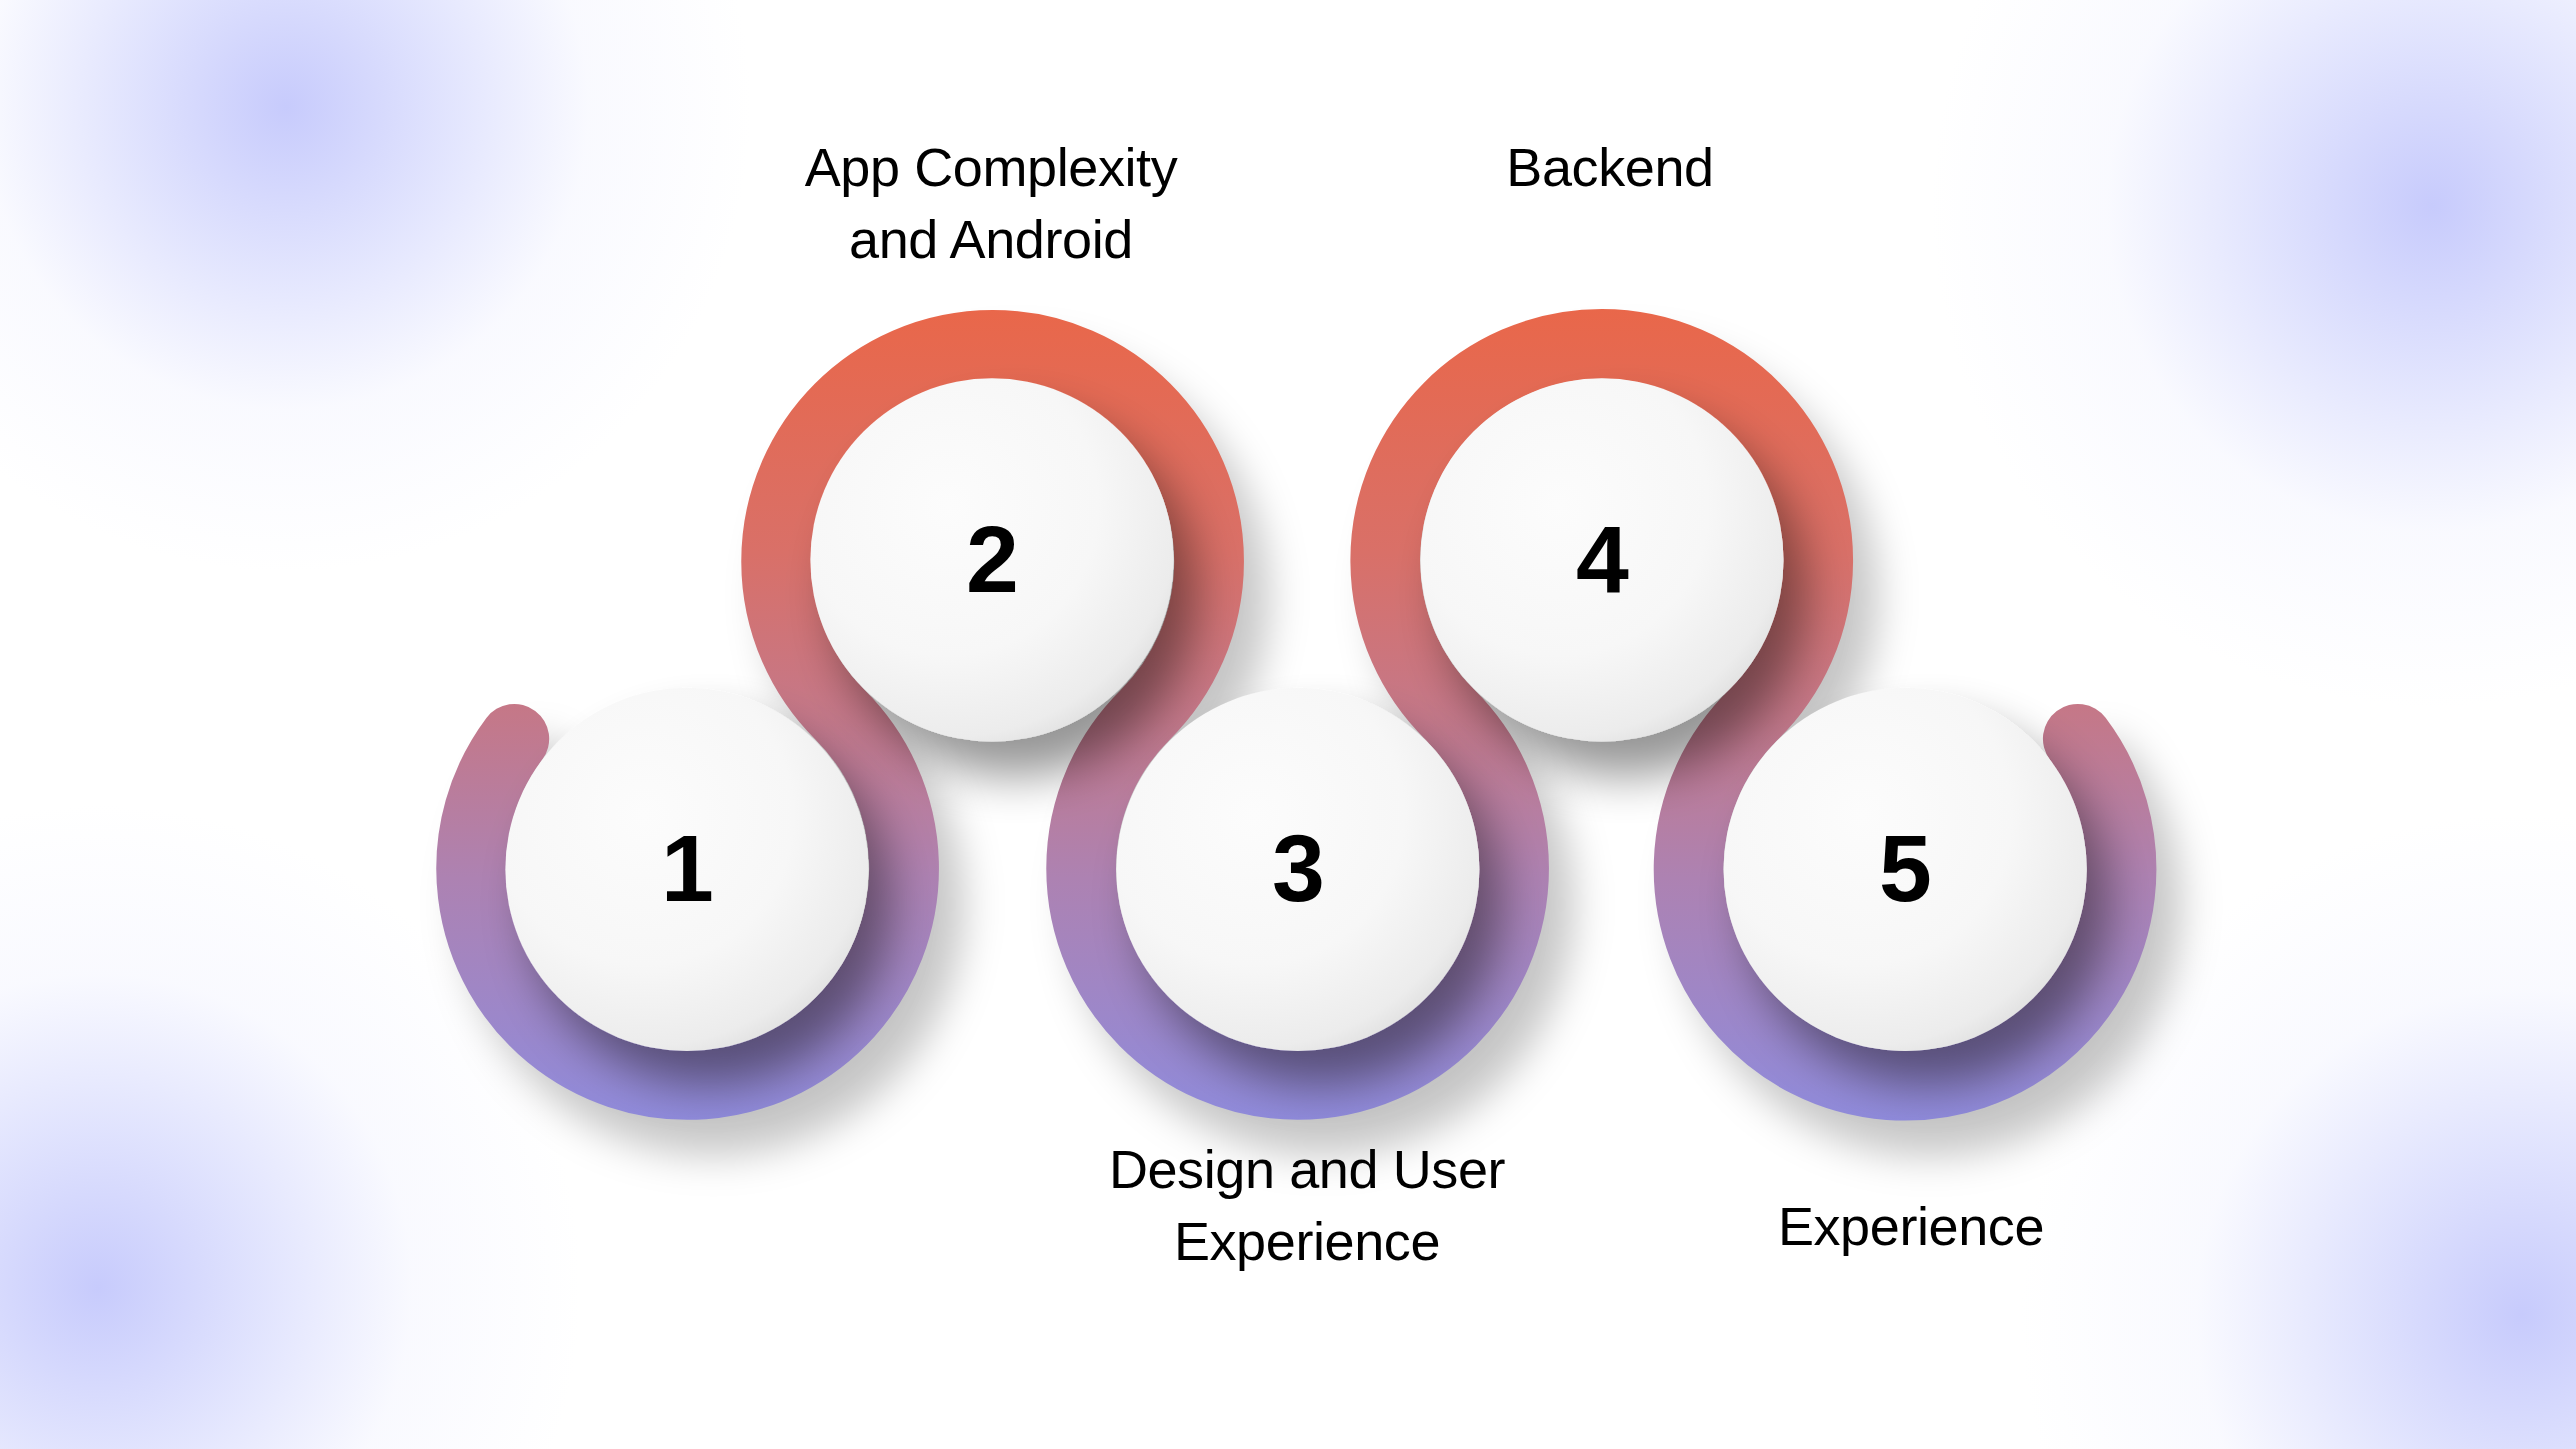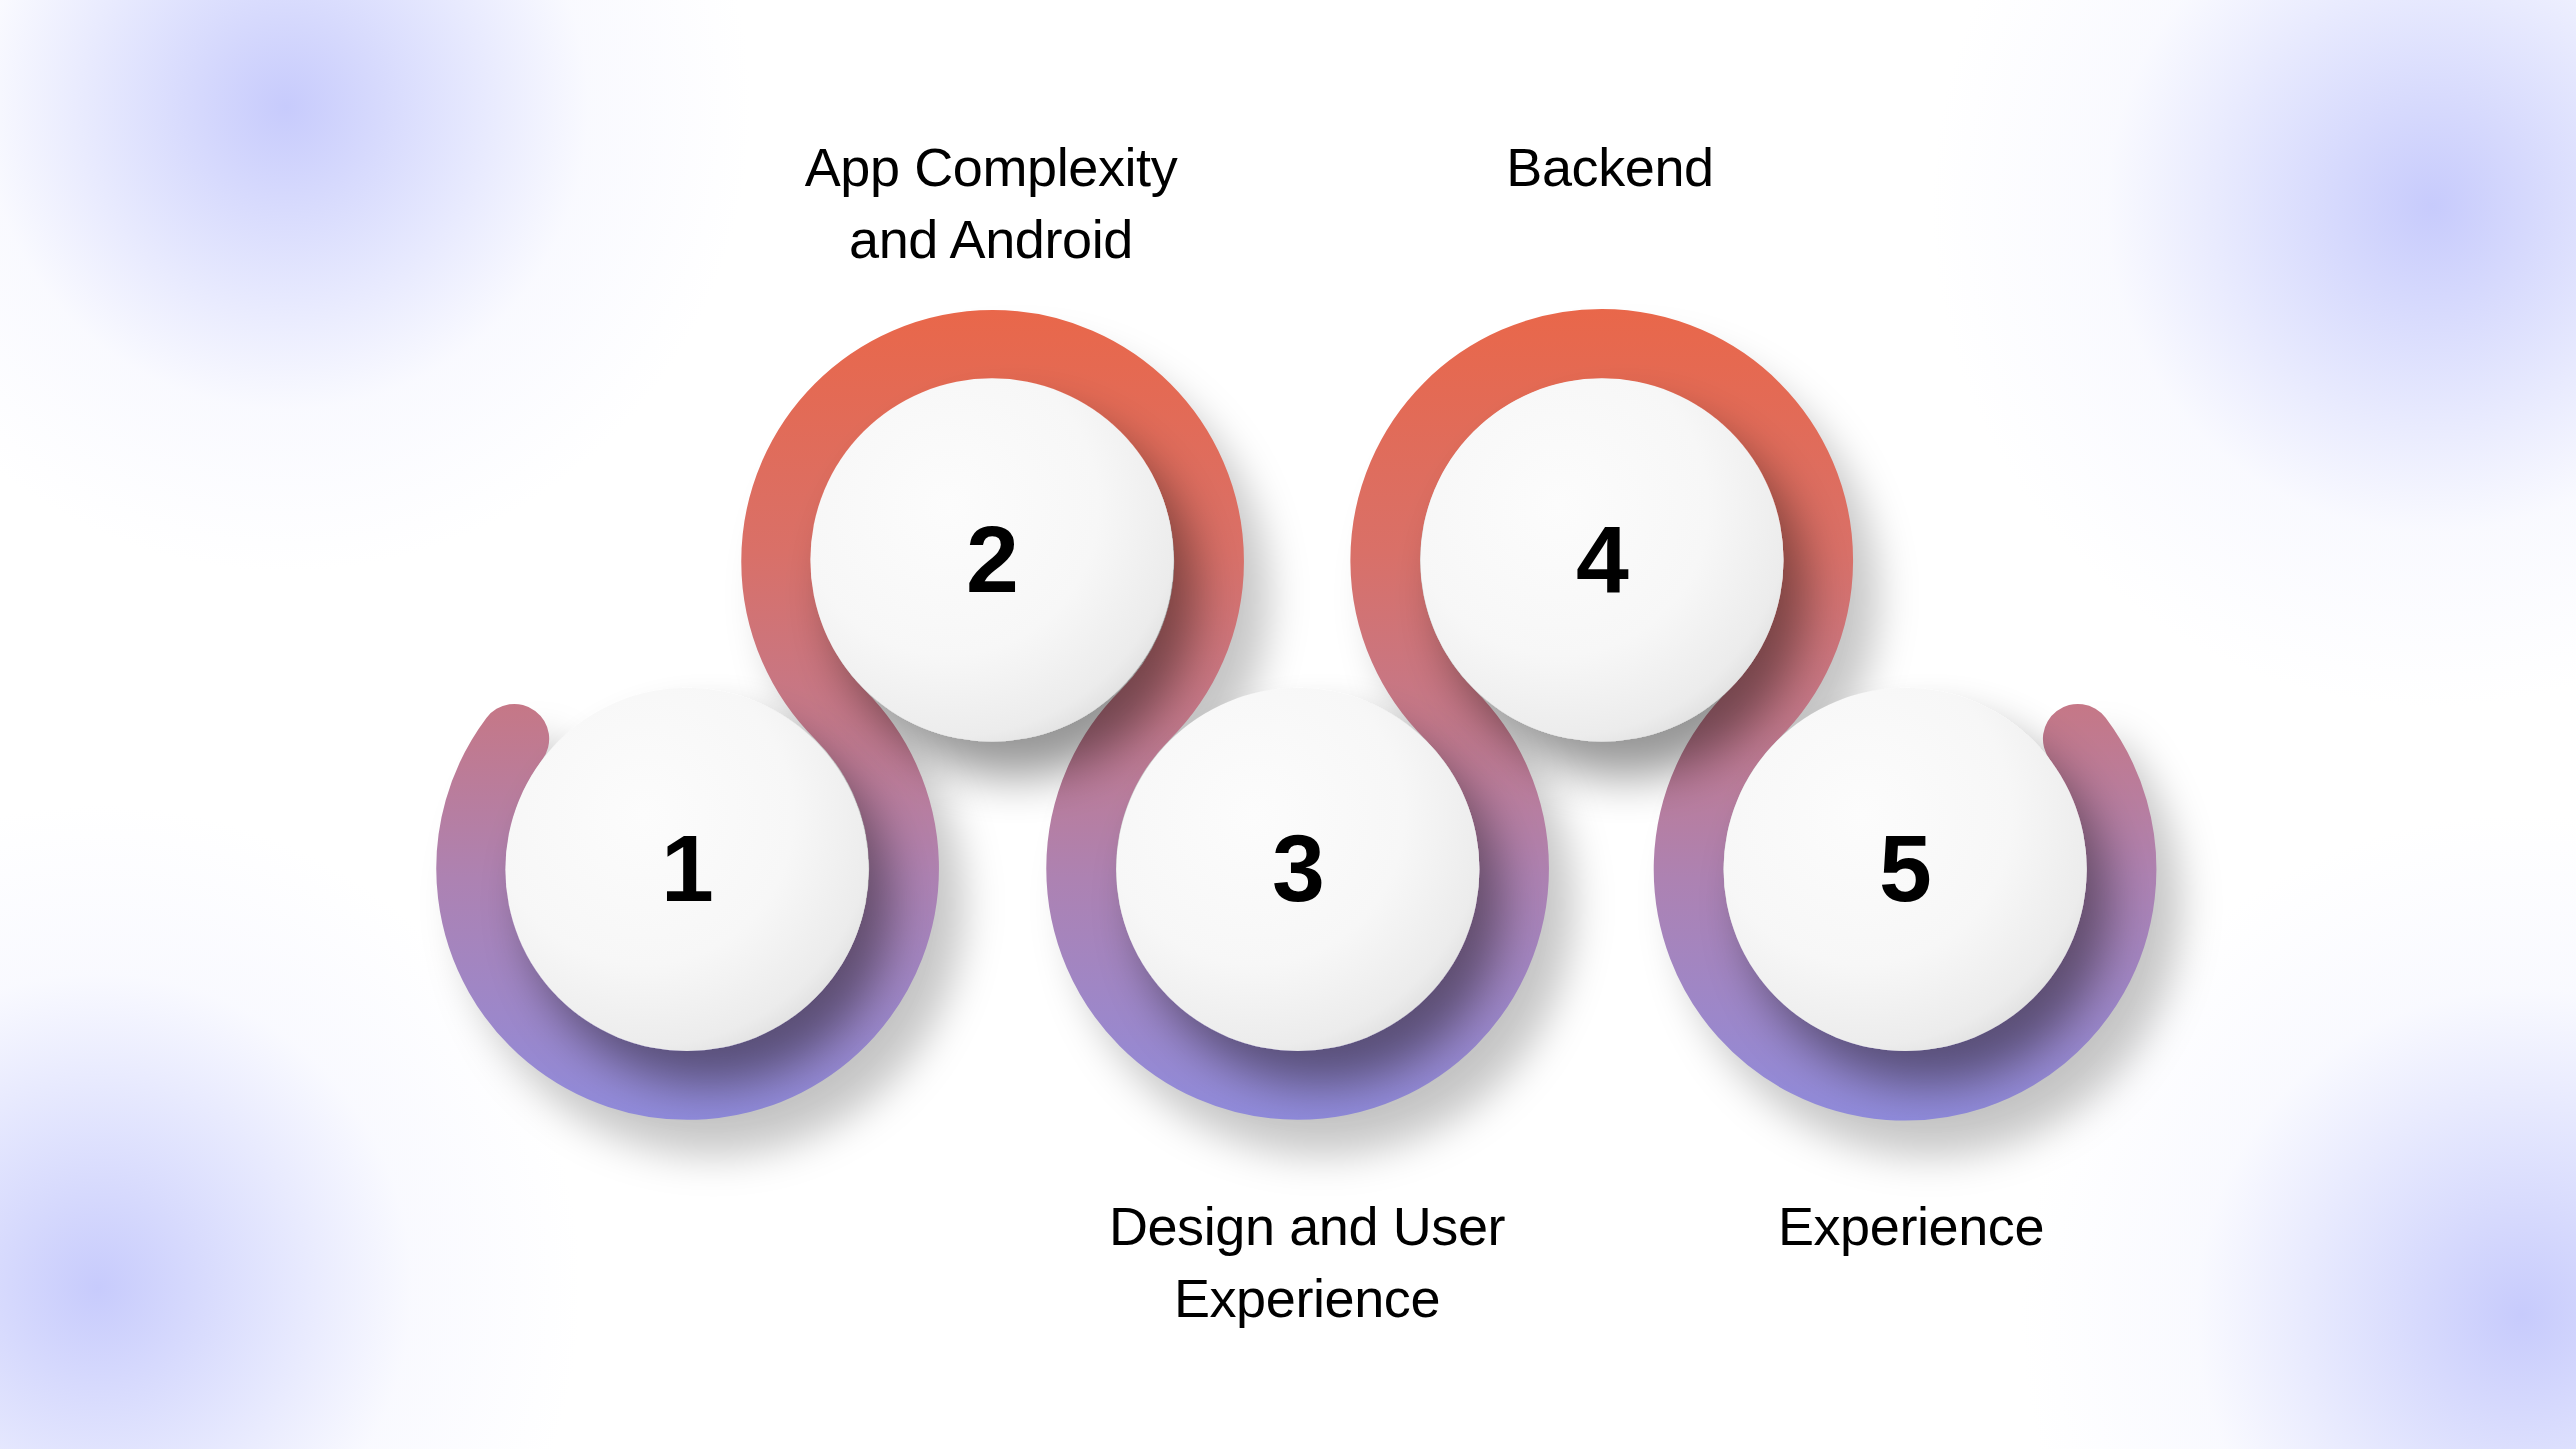--- a/index.html
+++ b/index.html
@@ -120,21 +120,21 @@
   <div class="step-number" style="left:1905px; top:869px;">5</div>
 
   <div class="label" style="left:991px; top:131px;">
     <span>App Complexity</span>
     <span>and Android</span>
   </div>
   <div class="label" style="left:1610px; top:134px; line-height:67px;">
     <span>Backend</span>
   </div>
 
-  <div class="label" style="left:1307px; top:1190px;text-align:center;">
+  <div class="label" style="left:1307px; top:1133px;text-align:center;">
     <span>Design and User</span>
     <span>Experience</span>
   </div>
   <div class="label" style="left:1911px; top:1190px;">
     <span>Experience</span>
   </div>
 
 </div>
 
 

